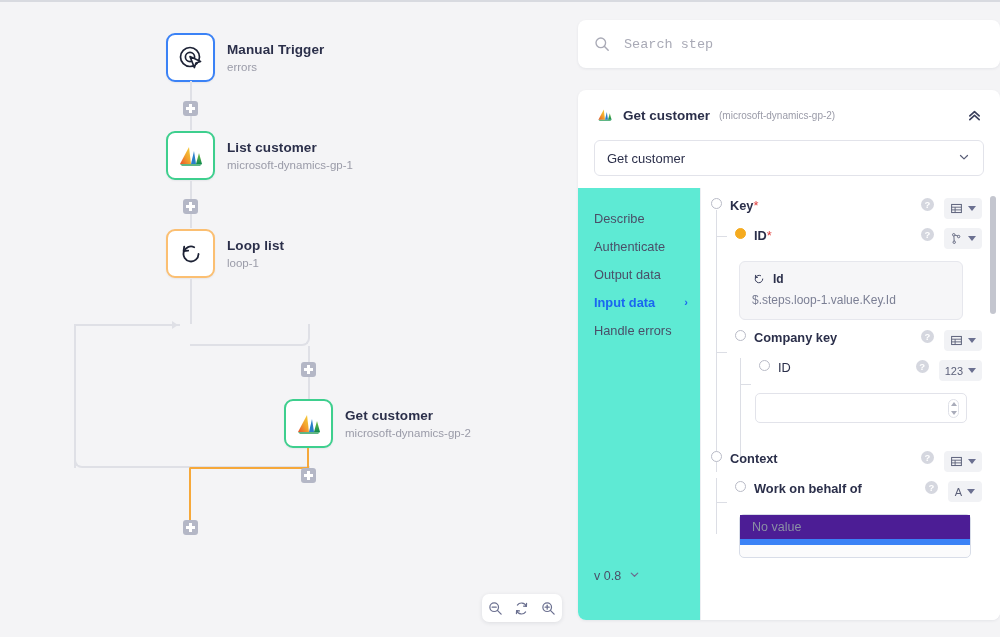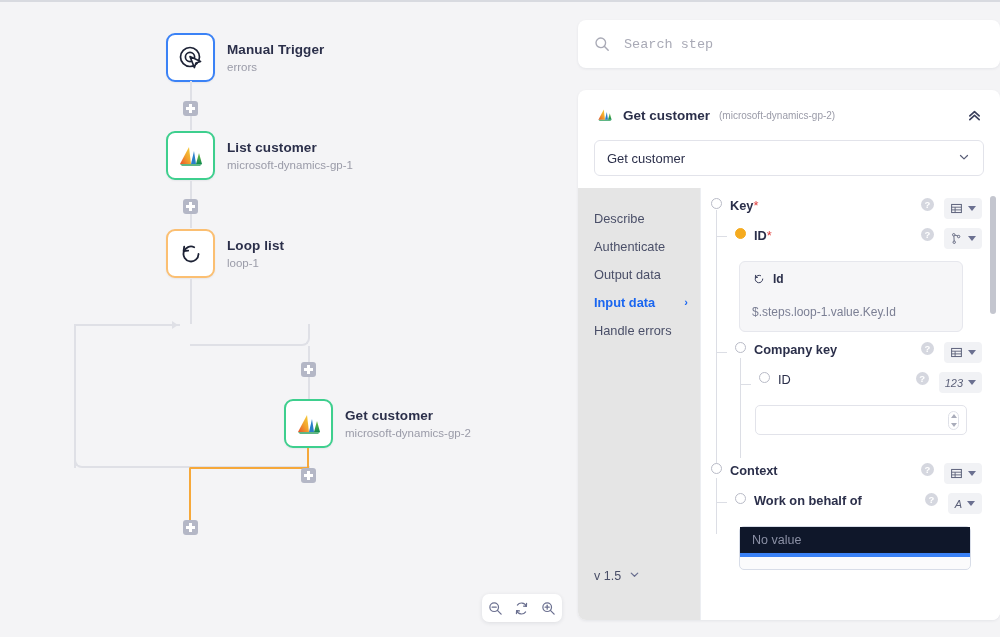--- a/index.html
+++ b/index.html
@@ -186,21 +186,21 @@
   #op-select .chev { margin-left: auto; }
 
   #step-body {
     position: absolute;
     left: 0; top: 98px;
     right: 0; bottom: 0;
     display: flex;
   }
   #subnav {
     width: 122px;
-    background: #e5e5e5;
+    background: #5eead4;
     padding-top: 16px;
     position: relative;
     flex: 0 0 122px;
   }
   .subnav-item {
     height: 28px;
     display: flex; align-items: center;
     padding-left: 16px;
     font-size: 12.8px;
     color: #4a4f68;
@@ -283,21 +283,21 @@
   }
   .typebtn {
     margin-left: 10px;
     height: 21px; min-width: 34px;
     background: #f1f2f5;
     border-radius: 4px;
     display: flex; align-items: center; justify-content: center;
     gap: 5px; padding: 0 6px;
     cursor: pointer;
   }
-  .typebtn .tlabel { font-size: 11px; color: #5a5f78; font-style: italic; }
+  .typebtn .tlabel { font-size: 11px; color: #5a5f78; }
   .caret {
     width: 0; height: 0;
     border-left: 4px solid transparent;
     border-right: 4px solid transparent;
     border-top: 5px solid #6b7090;
   }
 
   .indent1 { padding-left: 24px; }
   .indent2 { padding-left: 48px; }
 
@@ -318,21 +318,21 @@
     border: 1px solid #e6e7ed;
     border-radius: 6px;
     padding: 10px 12px 12px;
     width: 224px;
   }
   .expr-head {
     display: flex; align-items: center; gap: 7px;
     font-size: 12px; font-weight: 700; color: #2b2f4a;
   }
   .expr-path {
-    margin-top: 19px;
+    margin-top: 7px;
     font-size: 12px; color: #7b7f94;
     word-break: break-all;
   }
 
   .num-input {
     margin: 3px 0 12px 44px;
     width: 212px; height: 30px;
     border: 1px solid #e2e3ea;
     border-radius: 5px;
     background: #fff;
@@ -358,22 +358,22 @@
 
   .textarea-wrap {
     margin: 3px 0 10px 28px;
     width: 232px;
     border: 1px solid #d8dde8;
     border-radius: 5px;
     background: #fbfbfc;
   }
   .textarea-inner {
     height: 30px;
-    background: #0f172a;
-    border-bottom: 4px solid #3b82f6;
+    background: #4c1d95;
+    border-bottom: 6px solid #3b82f6;
     display: flex; align-items: center;
     padding-left: 12px;
     font-size: 12.5px; color: #8b90a5;
   }
   .textarea-foot { height: 12px; }
 
   .sect-gap { height: 16px; }
 </style>
 </head>
 <body>
@@ -553,21 +553,21 @@
           </div>
           <div class="subnav-item active">
             <span>Input data</span>
             <span class="arrow">›</span>
           </div>
           <div class="subnav-item">
             <span>Handle errors</span>
           </div>
 
           <div id="version">
-            <span>v 1.5</span>
+            <span>v 0.8</span>
             <span>
               <svg width="13" height="13" viewBox="0 0 16 16">
                 <path d="M4 6.3 L8 10.2 L12 6.3" fill="none" stroke="#6b7090" stroke-width="1.5" stroke-linecap="round" stroke-linejoin="round"></path>
               </svg>
             </span>
           </div>
         </div>
 
         <div id="form-area">
           <div id="form-scroll">

